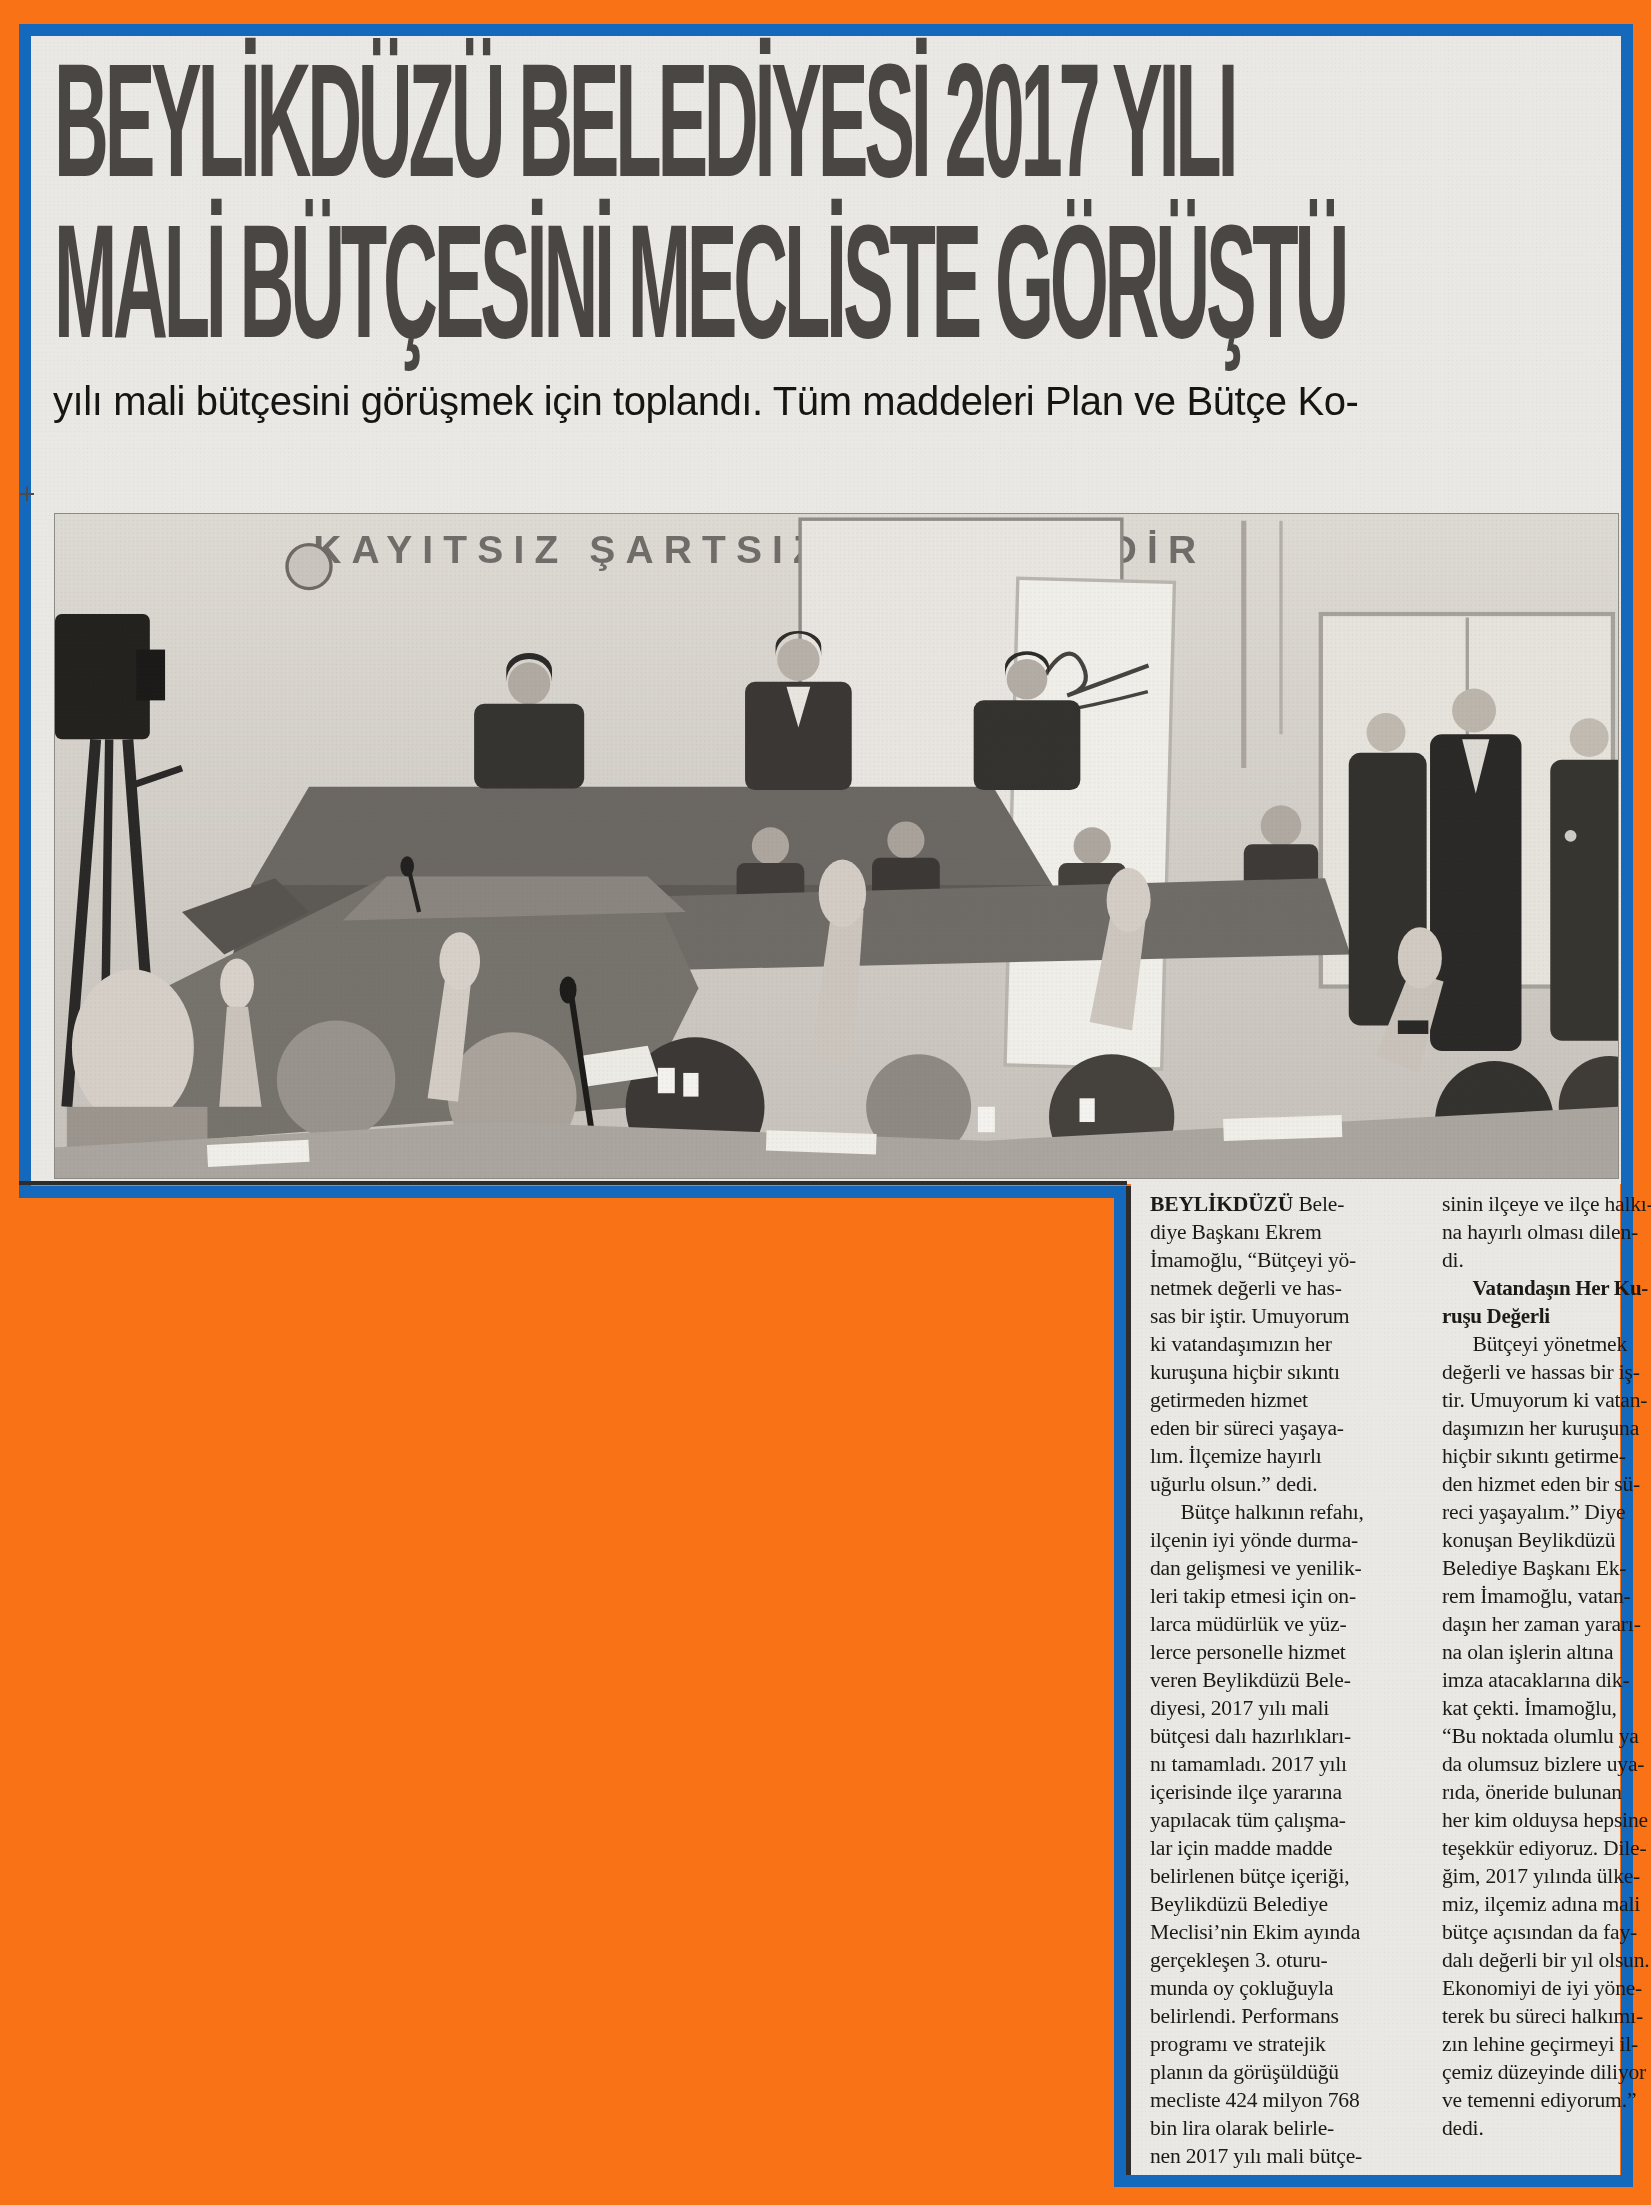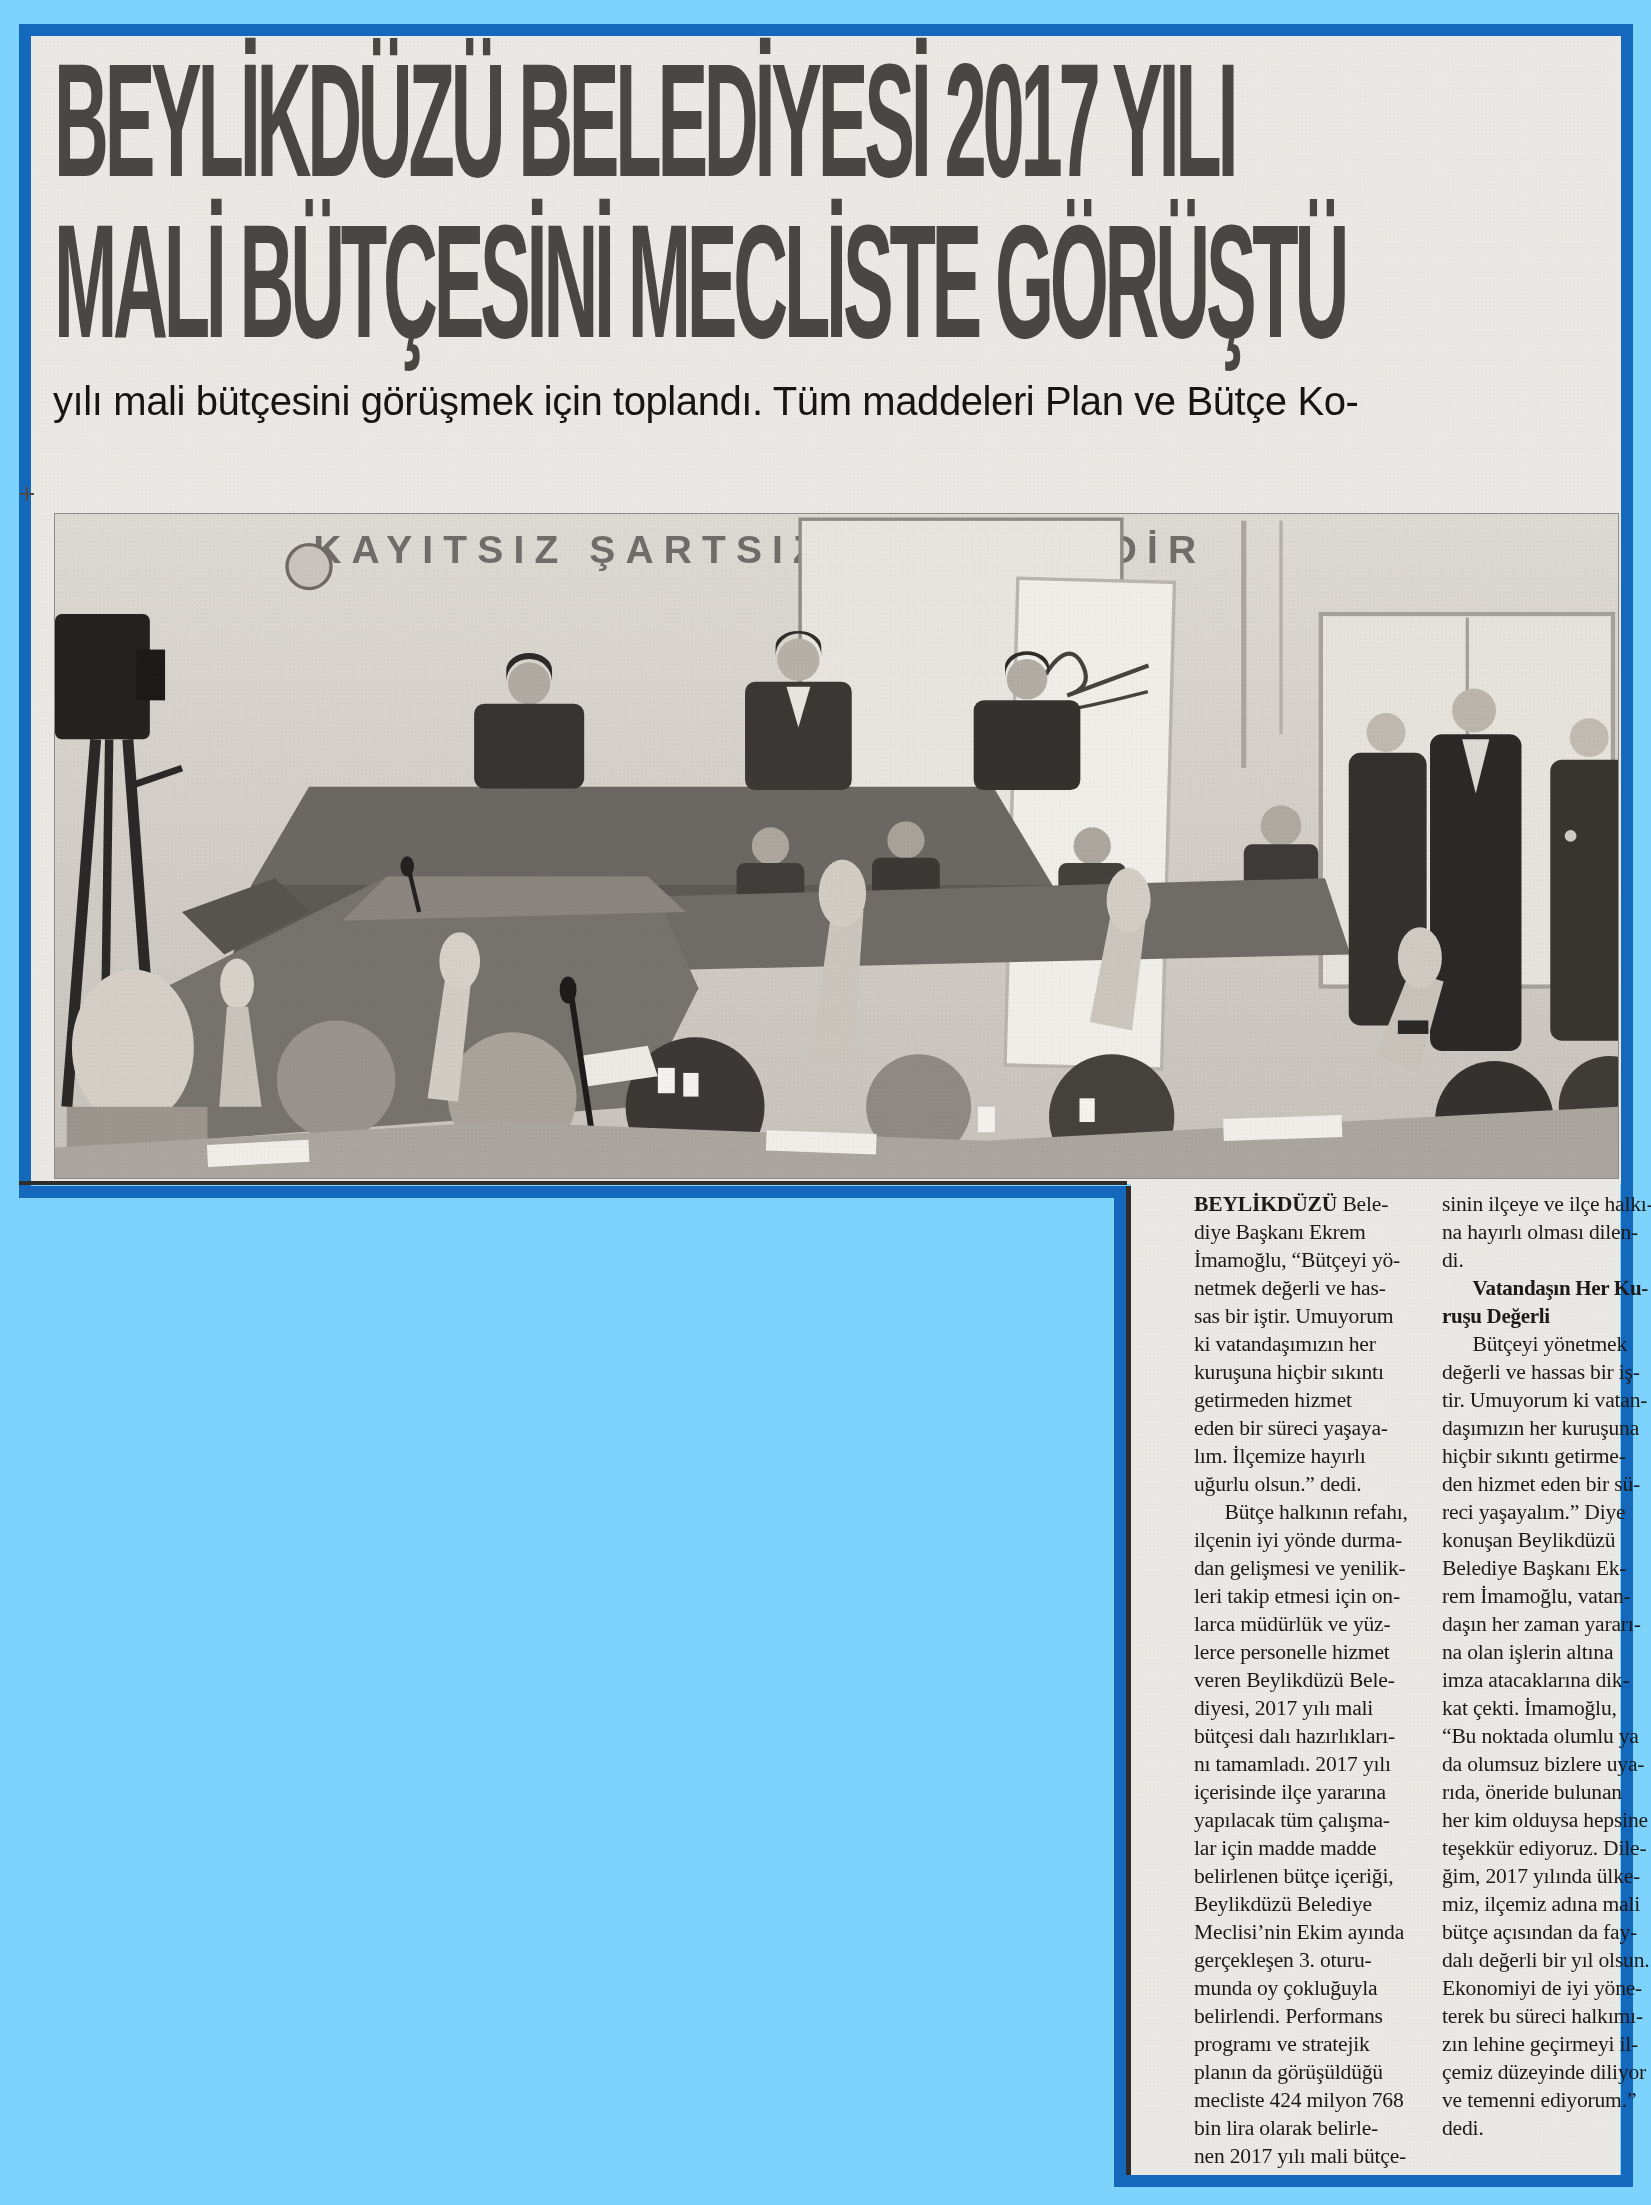--- a/index.html
+++ b/index.html
@@ -1,16 +1,16 @@
 <!DOCTYPE html>
 <html lang="tr" style="font-size:13.6px"><head>
 <meta charset="utf-8">
 <style>
   html,body{margin:0;padding:0;background:#ffffff;}
-  .canvas{position:relative;width:1651px;height:2205px;background:#7dd3fc;overflow:hidden;
+  .canvas{position:relative;width:1651px;height:2205px;background:#f97316;overflow:hidden;
           font-family:"Liberation Sans",sans-serif;}
   .paper{position:absolute;background-color:#eae8e4;
          background-image:radial-gradient(#dcd9d4 0.5px, rgba(0,0,0,0) 0.6px);
          background-size:4.2px 4.2px;}
   .bstrip{position:absolute;background:#1569bd;}
   .darkline{position:absolute;background:#2e2d2b;}
   .hl{position:absolute;left:54px;white-space:nowrap;font-weight:bold;
       font-size:152px;letter-spacing:-8.5px;color:#4a4643;
       transform:scale(0.5,1.06);transform-origin:0 0;line-height:1;}
   .standfirst{position:absolute;left:53px;top:379px;color:#161514;}
@@ -18,21 +18,21 @@
   .cropmark{position:absolute;left:18.6px;top:478px;font-size:29px;color:#4d4b49;font-weight:normal;}
   .photo{position:absolute;left:54px;top:513px;width:1563px;height:664px;
          border:0.8px solid #8d8a86;background:#d2cec8;}
   .col{position:absolute;top:1190px;color:#1b1a18;font-family:"Liberation Serif",serif;
        font-size:21.6px;letter-spacing:-0.2px;}
   .col .ln{white-space:nowrap;height:28px;line-height:28px;}
   .col .ln.indent{padding-left:30.5px;}
   .col .ln.subhead{font-family:Liberation Serif, serif;font-weight:bold;
                    font-size:21px;letter-spacing:-0.3px;}
   .col .ln b{font-weight:bold;}
-  .col1{left:1150px;width:237px;margin-left:44px;}
+  .col1{left:1150px;width:237px;}
   .col2{left:1394px;width:227px;margin-left:48px;}
 </style>
 </head>
 <body>
 
 <div class="canvas">
 
   <div class="paper" style="left:30.5px;top:36px;width:1590px;height:1148px;"></div>
   <div class="paper" style="left:1131px;top:1184px;width:489px;height:991px;"></div>
 

